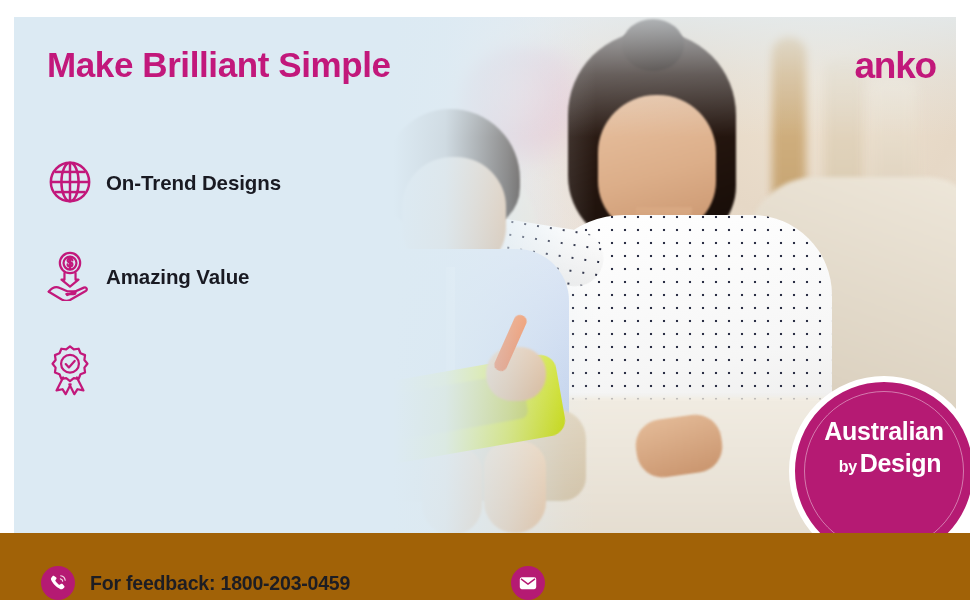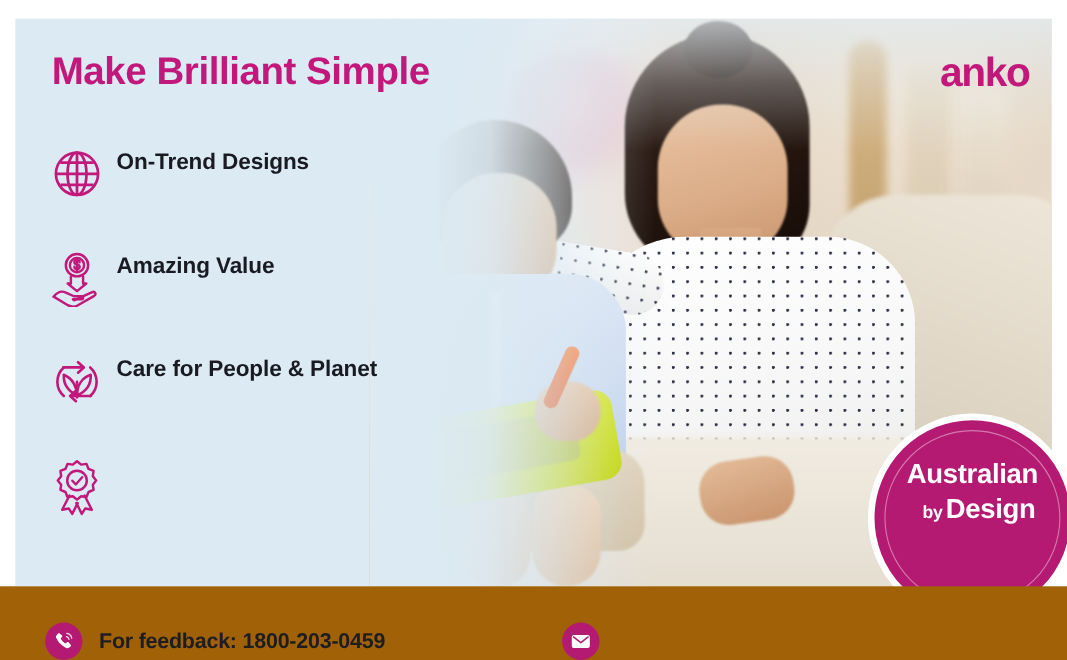--- a/index.html
+++ b/index.html
@@ -246,21 +246,21 @@
 
   
   #features {
     position: absolute;
     left: 20px;
     top: 118px;
     width: 430px;
   }
   .feature {
     display: flex;
-    align-items: flex-start;
+    align-items: center;
     height: 94px;
   }
   .feature-icon {
     width: 72px;
     flex: 0 0 72px;
     display: flex;
     align-items: center;
     justify-content: center;
   }
   .feature-icon svg { display: block; }
@@ -432,38 +432,20 @@
             <path d="M20 24 v7 h-3.2 L26 38.5 35.2 31 H32 v-7"></path>
             <path d="M3 44 c4-5 8-6 12-4 l8 3.6 h7.5 c2 0 2 3 0 3 H22"></path>
             <path d="M23 47.6 l18-8 c2.6-1.2 4.4 2 2 3.6 L26 53 c-3 1.6-6 1-9-0.6 L3 44"></path>
           </svg>
         </span>
         <span class="feature-label">
           <span>Amazing Value</span>
         </span>
       </div>
 
-      <div class="feature">
-        <span class="feature-icon">
-          <svg width="48" height="48" viewBox="0 0 50 50" fill="none" stroke="#c2187b" stroke-width="2.5" stroke-linecap="round" stroke-linejoin="round">
-            <path d="M37.5 11.5 a18 18 0 0 1 0 27"></path>
-            <path d="M12.5 38.5 a18 18 0 0 1 0 -27"></path>
-            <path d="M12 11.5 H31"></path>
-            <path d="M38 38.5 H19"></path>
-            <path d="M26 6.5 L31.5 11.5 L26 16.5"></path>
-            <path d="M24 33.5 L18.5 38.5 L24 43.5"></path>
-            <path d="M25 38 C25 30 21 22 12.5 18.5 C12 27.5 17 34 25 38 Z"></path>
-            <path d="M25 38 C25 29 29.5 21.5 38 18.5 C38.5 28 33 34.5 25 38 Z"></path>
-            <path d="M25 40 V25"></path>
-          </svg>
-        </span>
-        <span class="feature-label">
-          <span>Care for People &amp; Planet</span>
-        </span>
-      </div>
 
       <div class="feature">
         <span class="feature-icon">
           <svg width="50" height="52" viewBox="0 0 52 56" fill="none" stroke="#c2187b" stroke-width="2.4" stroke-linecap="round" stroke-linejoin="round">
             <path d="M26 2.5 l4.1 3.3 5.2-.7 2 4.9 4.9 2-.7 5.2 3.3 4.1-3.3 4.1.7 5.2-4.9 2-2 4.9-5.2-.7-4.1 3.3-4.1-3.3-5.2.7-2-4.9-4.9-2 .7-5.2-3.3-4.1 3.3-4.1-.7-5.2 4.9-2 2-4.9 5.2.7z"></path>
             <circle cx="26" cy="21.3" r="9.6"></circle>
             <path d="M21.4 21.6 l3.4 3.6 6.2-7"></path>
             <path d="M18.6 36 L11.5 50 l6.4-1.3 3.4 5.3 5.4-10.6"></path>
             <path d="M33.4 36 L40.5 50 l-6.4-1.3 -3.4 5.3 -5.4-10.6"></path>
           </svg>

